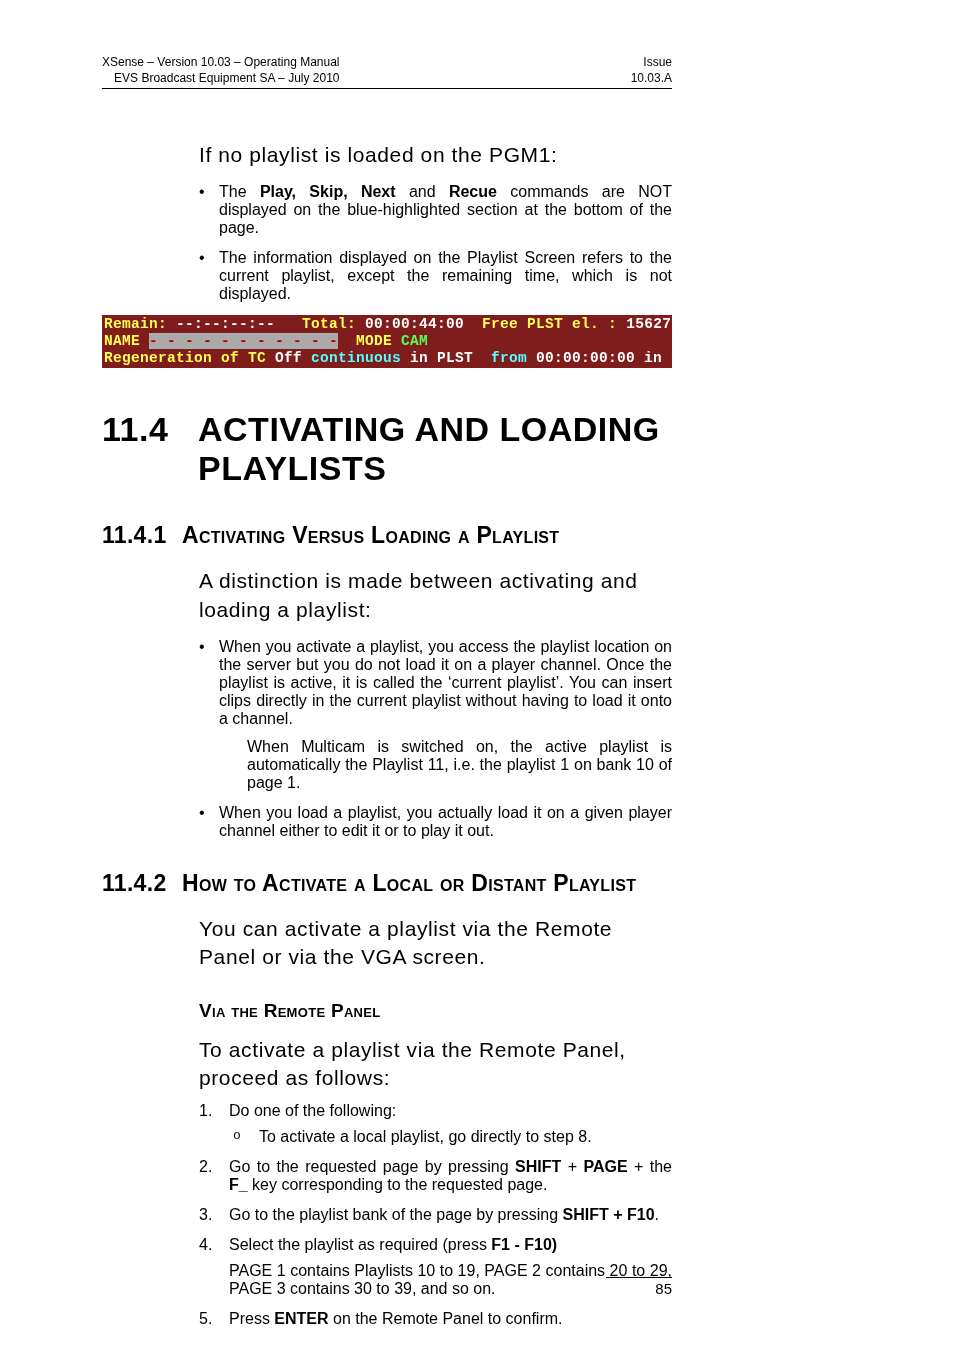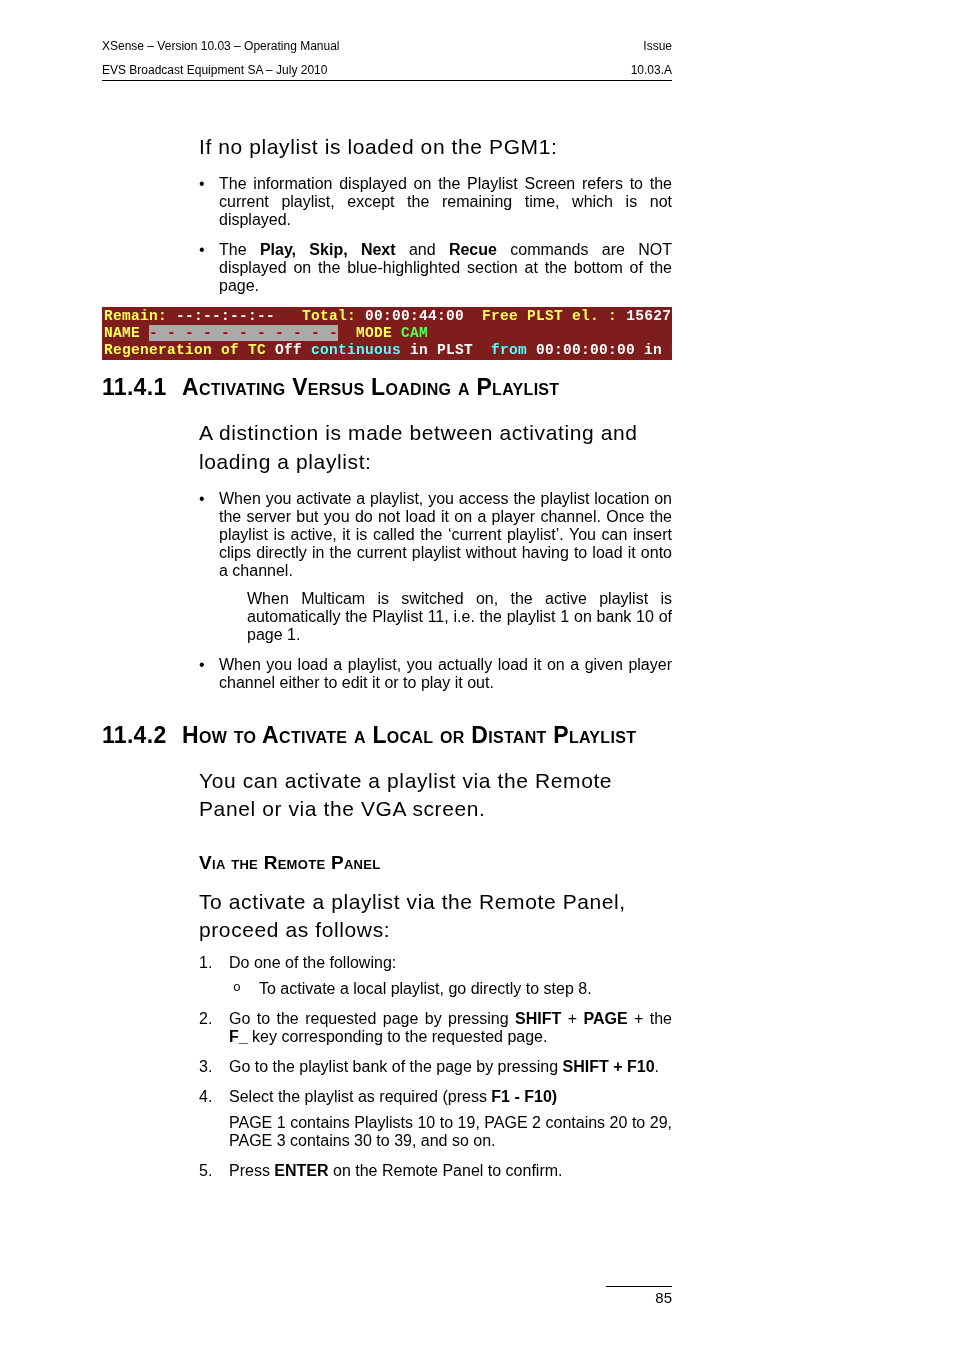--- a/index.html
+++ b/index.html
@@ -10,32 +10,32 @@
     background: #fff;
     font-family: Verdana, Arial, sans-serif;
     color: #000;
     position: relative;
     box-sizing: border-box;
   }
   .page {
     position: relative;
     width: 770px;
     height: 1350px;
-    padding: 39px 98px 0 102px;
+    padding: 55px 98px 0 102px;
     box-sizing: border-box;
   }
   .hdr {
     display: flex;
     justify-content: space-between;
     font-size: 12px;
     color: #000;
   }
   .hdr .left { text-align: left; }
   .hdr .right { text-align: right; }
-  .hdr-line2 { margin-top: 10px; }
+  .hdr-line2 { margin-top: 2px; text-align: right; }
   .hdr-rule {
     border: none;
     border-top: 1px solid #000;
     margin: 3px 0 0 0;
   }
   .content {
     padding-top: 52px;
   }
   .intro, .para, .bullet-text, .sub-bullet, .step {
     font-size: 21px;
@@ -131,21 +131,21 @@
     content: "o";
     position: absolute;
     left: 4px;
     top: 0;
     font-family: "Courier New", monospace;
     font-size: 13px;
   }
   .step-note { margin-top: 8px; text-align: justify; }
   .footer {
     position: absolute;
-    bottom: 44px;
+    bottom: 53px;
     right: 98px;
     font-size: 15px;
     text-align: right;
   }
   .footer-rule {
     border: none;
     border-top: 1.5px solid #000;
     width: 66px;
     margin: 0 0 2px auto;
   }
@@ -164,29 +164,33 @@
       <div>Issue</div>
       <div class="hdr-line2">10.03.A</div>
     </div>
   </div>
   <hr class="hdr-rule">
 
   <div class="content">
     <div class="body-block">
       <p class="intro">If no playlist is loaded on the PGM1:</p>
       <ul class="bullets">
+        <li><span>The </span><b>Play, Skip, Next</b><span> and </span><b>Recue</b><span> commands are NOT displayed on the blue-highlighted section at the bottom of the page.</span></li>
         <li><span>The information displayed on the Playlist Screen refers to the current playlist, except the remaining time, which is not displayed.</span></li>
-        <li><span>The </span><b>Play, Skip, Next</b><span> and </span><b>Recue</b><span> commands are NOT displayed on the blue-highlighted section at the bottom of the page.</span></li>
       </ul>
     </div>
 
     <div class="screenshot"><span class="ss-yellow">Remain:</span><span> --:--:--:--   </span><span class="ss-yellow">Total:</span><span> 00:00:44:00  </span><span class="ss-yellow">Free PLST el. :</span><span> 15627</span>
 <span class="ss-yellow">NAME </span><span class="ss-grey">- - - - - - - - - - -</span><span class="ss-yellow">  MODE </span><span class="ss-green">CAM</span>
 <span class="ss-yellow">Regeneration of TC</span><span> Off </span><span class="ss-cyan">continuous</span><span> in PLST  </span><span class="ss-cyan">from</span><span> 00:00:00:00 in HANC VITC</span></div>
 
+    <div class="h1">
+      <span class="num">11.4</span>
+      <span>ACTIVATING AND LOADING PLAYLISTS</span>
+    </div>
 
     <div class="h2">
       <span class="num">11.4.1</span>
       <span>Activating Versus Loading a Playlist</span>
     </div>
 
     <div class="body-block">
       <p class="para">A distinction is made between activating and loading a playlist:</p>
       <ul class="bullets">
         <li>

